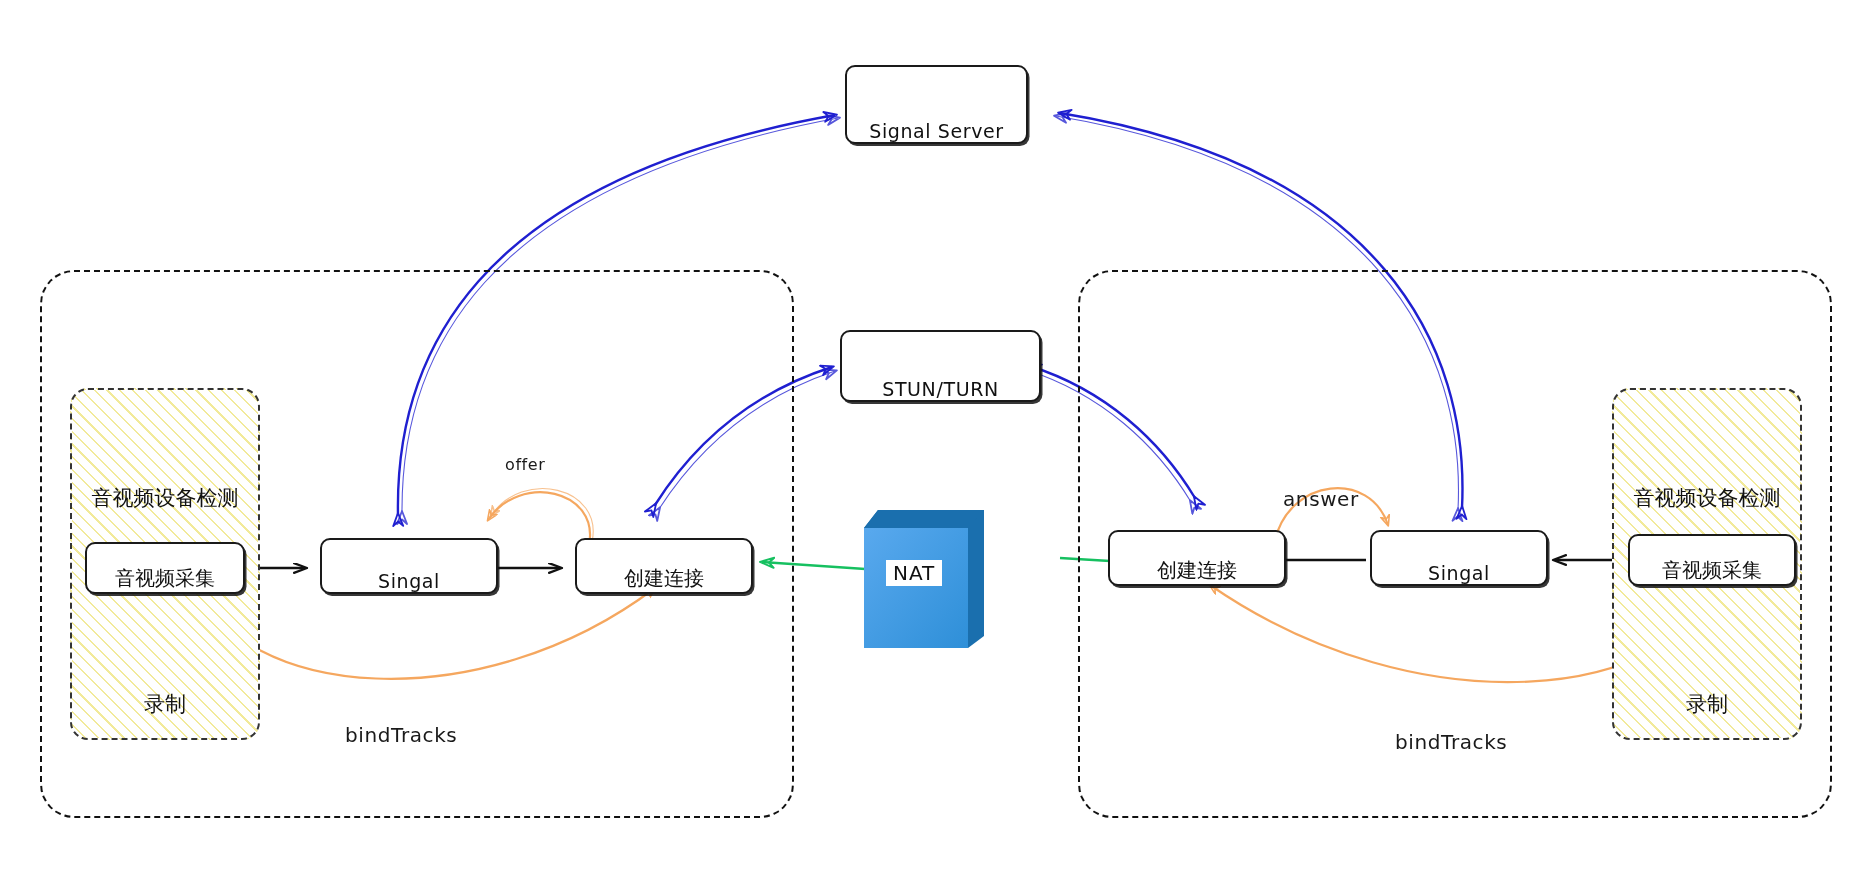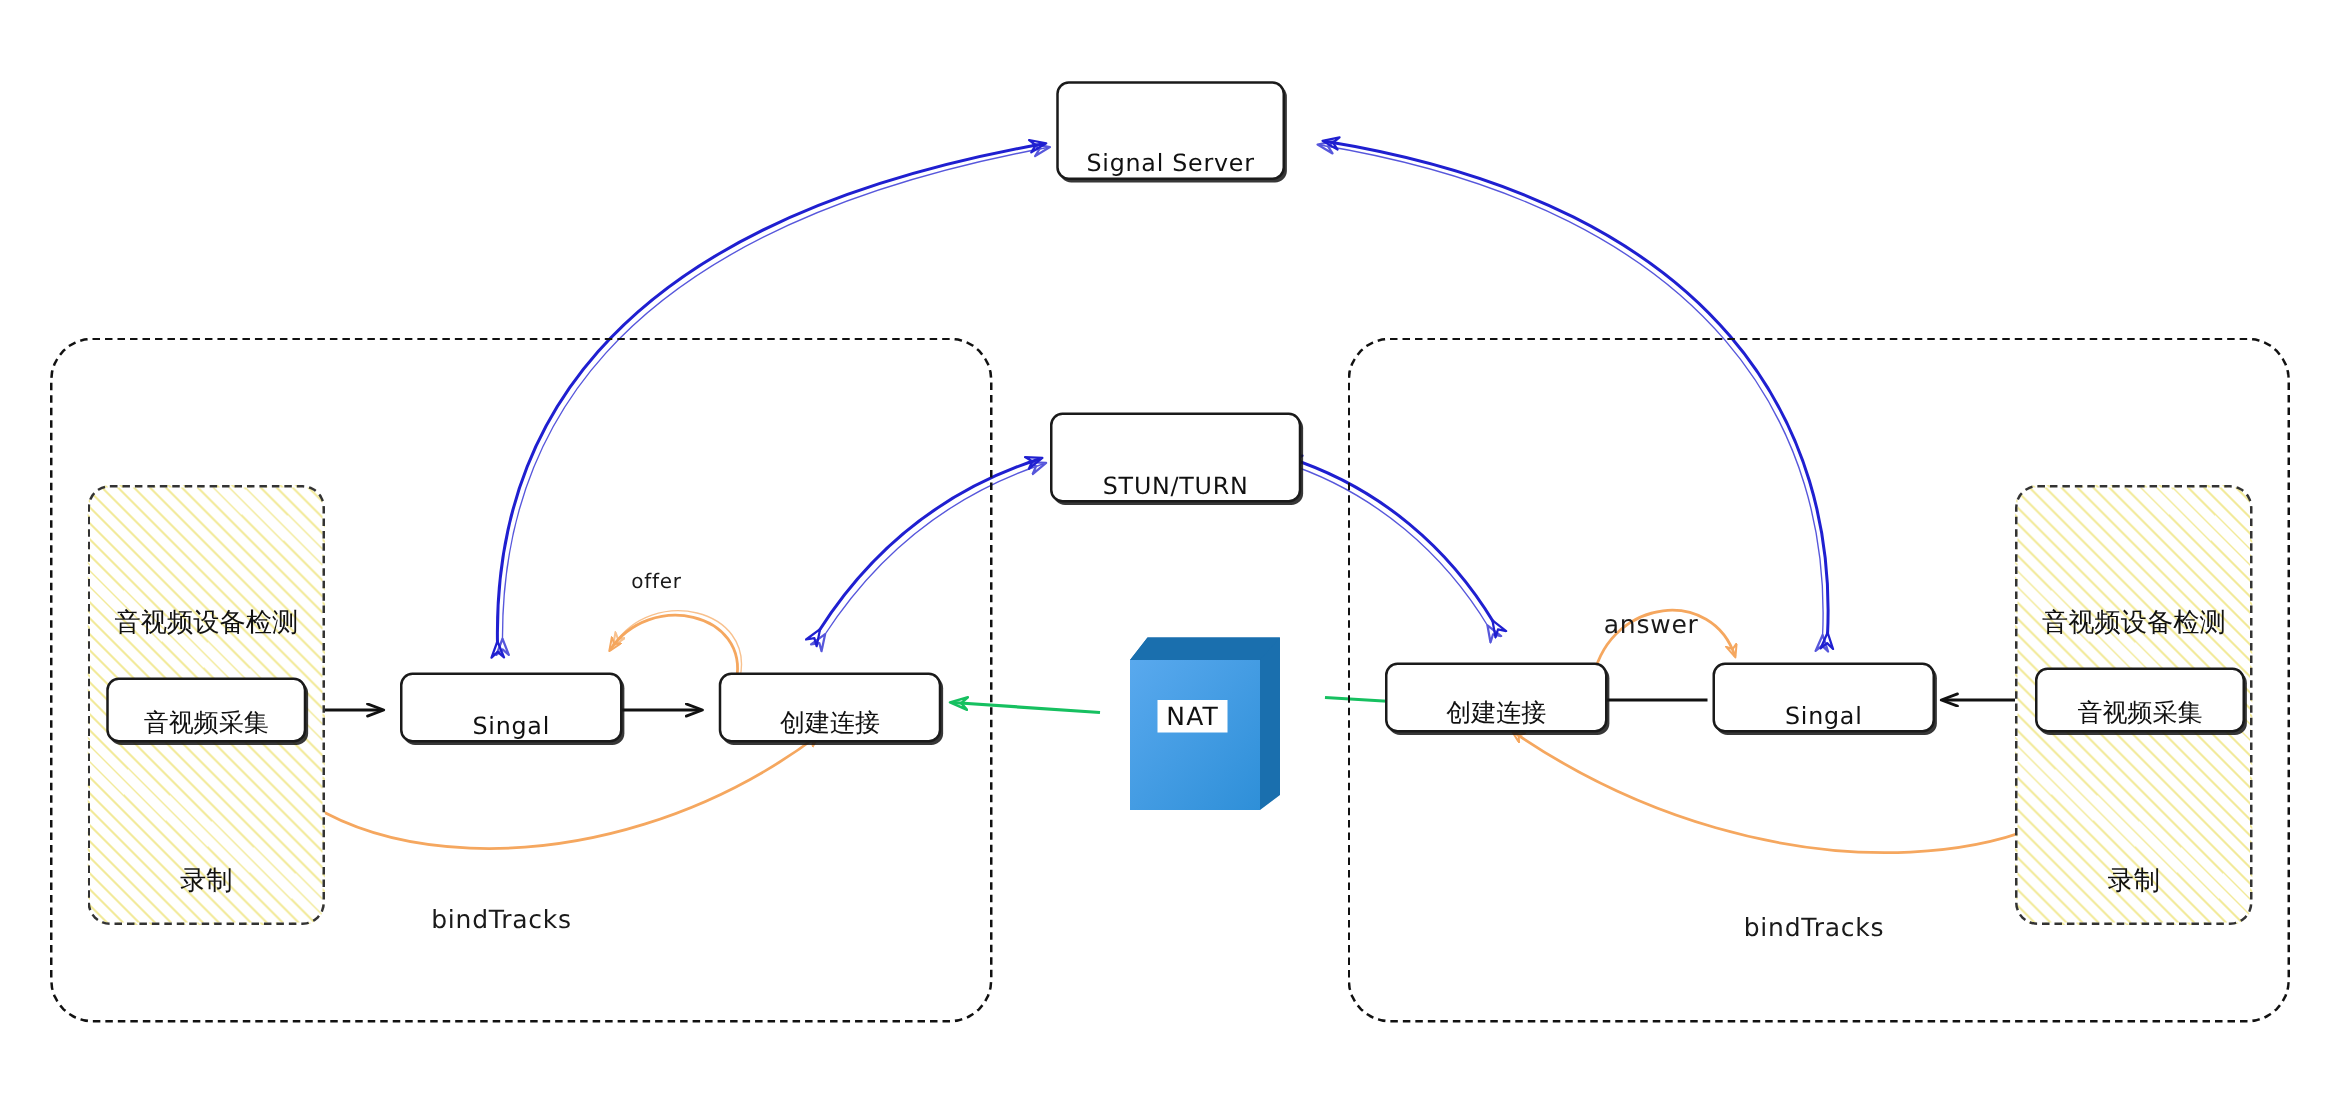--- a/index.html
+++ b/index.html
@@ -152,21 +152,21 @@
   </div>
 
   <div class="node" id="right-connection-node" style="left:1108px;top:530px;width:178px;height:56px;">
     <span class="lbl cjk">创建连接</span>
   </div>
 
   <div class="flabel olabel latin" style="left:1283px;top:452px;font-size:20px;margin-top:35px;">answer</div>
 
   <div class="flabel olabel latin" style="left:1395px;top:730px;font-size:20px;">bindTracks</div>
 
-  <div id="nat-icon" style="left:904px;top:498px;width:134px;height:150px;">
+  <div id="nat-icon" style="left:864px;top:498px;width:134px;height:150px;">
     <svg width="134" height="150" viewBox="0 0 134 150" xmlns="http://www.w3.org/2000/svg">
       <defs>
         <linearGradient id="natg" x1="0" y1="0" x2="1" y2="1">
           <stop offset="0%" stop-color="#59a9ee"></stop>
           <stop offset="100%" stop-color="#2e8fd8"></stop>
         </linearGradient>
       </defs>
       <path d="M14,12 L120,12 L120,138 L104,150 L104,30 L0,30 Z" fill="#1a6fae"></path>
       <path d="M0,30 L104,30 L104,150 L0,150 Z" fill="url(#natg)"></path>
       <path d="M14,12 L120,12 L104,30 L0,30 Z" fill="#1a6fae"></path>

